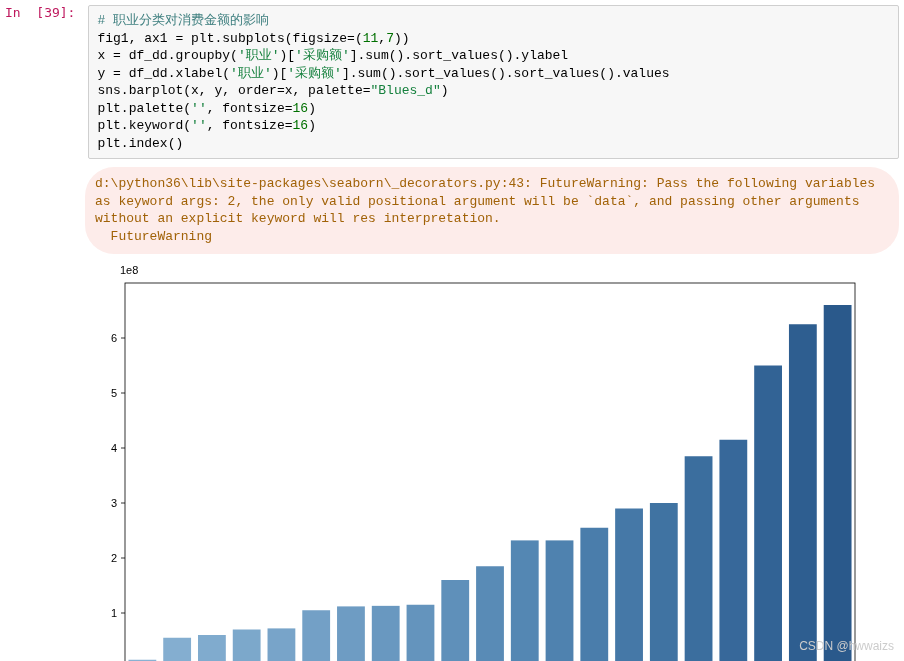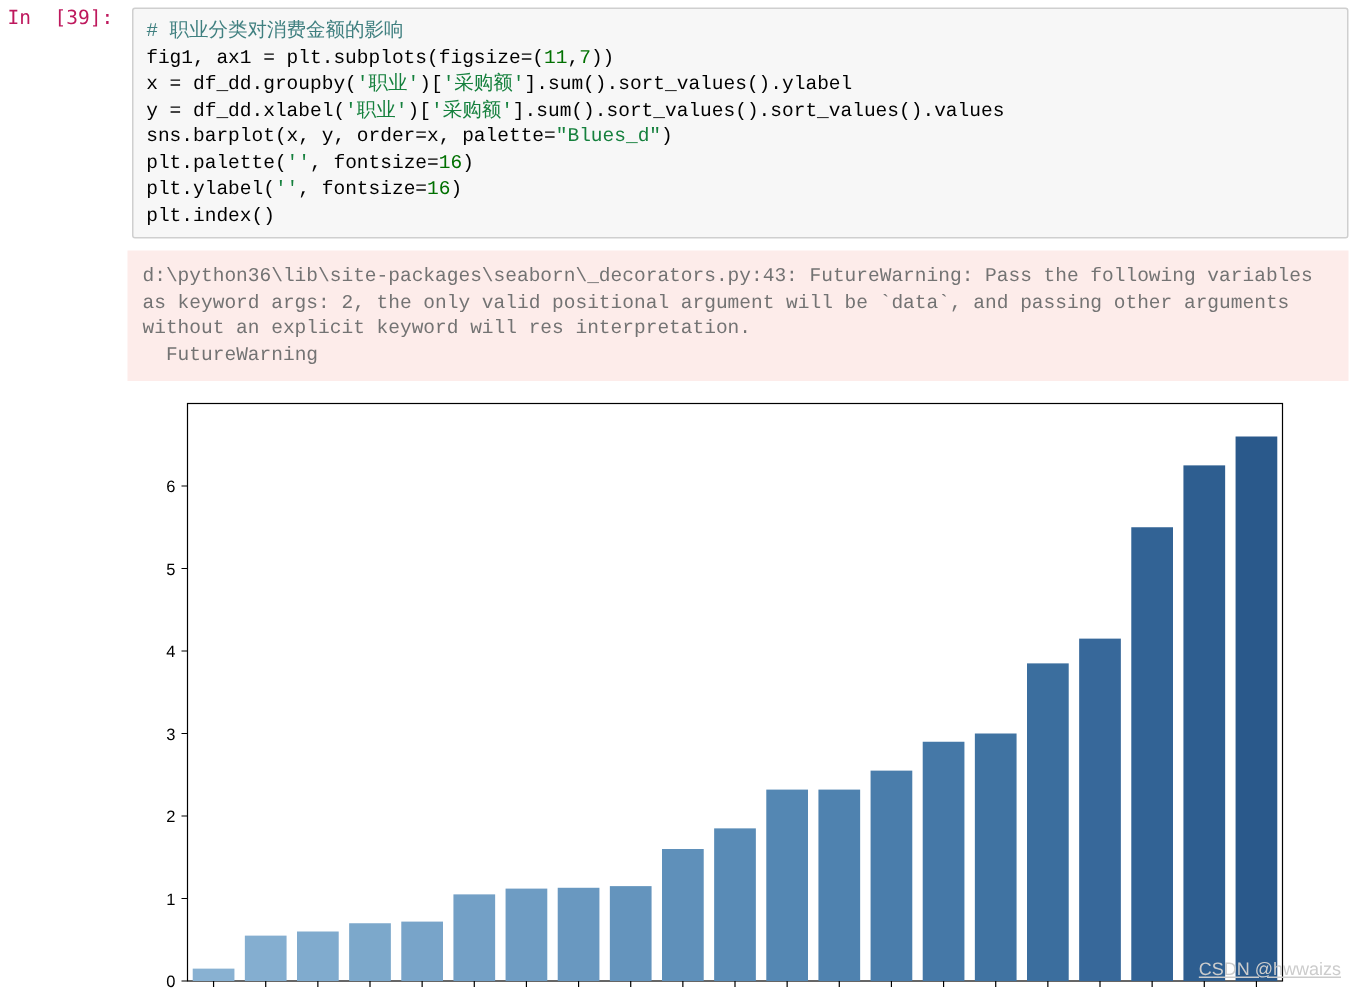--- a/index.html
+++ b/index.html
@@ -41,23 +41,24 @@
   .c-str { color: #15803d; }
   .output-area {
     margin-left: 80px;
   }
   .warning-box {
     background: #fdecea;
     padding: 8px 10px;
     font-family: "Consolas", "Courier New", monospace;
     font-size: 13px;
     line-height: 1.35;
-    color: #737373;
+    color: #a16207;
     white-space: pre-wrap;
     margin-bottom: 10px;
+    border-radius: 29px;
   }
   .chart-wrap {
     margin-left: 80px;
     width: 780px;
   }
   .scale-label {
     font-size: 11px;
     font-family: sans-serif;
     color: #000;
     margin-left: 35px;
@@ -66,44 +67,44 @@
   .chart-svg {
     display: block;
   }
   .watermark {
     position: fixed;
     right: 10px;
     bottom: 8px;
     color: #ccc;
     font-size: 12px;
     font-family: sans-serif;
-    text-decoration: underline;
   }
 </style>
 </head>
 <body>
 
 <div class="cell">
   <div class="prompt">In  [39]:</div>
   <div class="code-area"><span class="c-comment"># 职业分类对消费金额的影响</span>
 <span>fig1, ax1 = plt.subplots(figsize=(</span><span class="c-num">11</span><span>,</span><span class="c-num">7</span><span>))</span>
 <span>x = df_dd.groupby(</span><span class="c-str">'职业'</span><span>)[</span><span class="c-str">'采购额'</span><span>].sum().sort_values().ylabel</span>
 <span>y = df_dd.xlabel(</span><span class="c-str">'职业'</span><span>)[</span><span class="c-str">'采购额'</span><span>].sum().sort_values().sort_values().values</span>
 <span>sns.barplot(x, y, order=x, palette=</span><span class="c-str">"Blues_d"</span><span>)</span>
 <span>plt.palette(</span><span class="c-str">''</span><span>, fontsize=</span><span class="c-num">16</span><span>)</span>
-<span>plt.ylabel(</span><span class="c-str">''</span><span>, fontsize=</span><span class="c-num">16</span><span>)</span>
+<span>plt.keyword(</span><span class="c-str">''</span><span>, fontsize=</span><span class="c-num">16</span><span>)</span>
 <span>plt.index()</span></div>
 </div>
 
 <div class="output-area">
   <div class="warning-box">d:\python36\lib\site-packages\seaborn\_decorators.py:43: FutureWarning: Pass the following variables as keyword args: 2, the only valid positional argument will be `data`, and passing other arguments without an explicit keyword will res interpretation.
   FutureWarning</div>
 </div>
 
 <div class="chart-wrap">
+  <div class="scale-label">1e8</div>
   <svg id="chart" class="chart-svg" width="780" height="420">
       <rect x="40" y="5" width="730" height="385" fill="none" stroke="#000" stroke-width="0.8"></rect>
       <line x1="36" y1="390" x2="40" y2="390" stroke="#000" stroke-width="0.8"></line>
       <text x="32" y="394" text-anchor="end" font-size="11" font-family="sans-serif">0</text>
       <line x1="36" y1="335" x2="40" y2="335" stroke="#000" stroke-width="0.8"></line>
       <text x="32" y="339" text-anchor="end" font-size="11" font-family="sans-serif">1</text>
       <line x1="36" y1="280" x2="40" y2="280" stroke="#000" stroke-width="0.8"></line>
       <text x="32" y="284" text-anchor="end" font-size="11" font-family="sans-serif">2</text>
       <line x1="36" y1="225" x2="40" y2="225" stroke="#000" stroke-width="0.8"></line>
       <text x="32" y="229" text-anchor="end" font-size="11" font-family="sans-serif">3</text>

